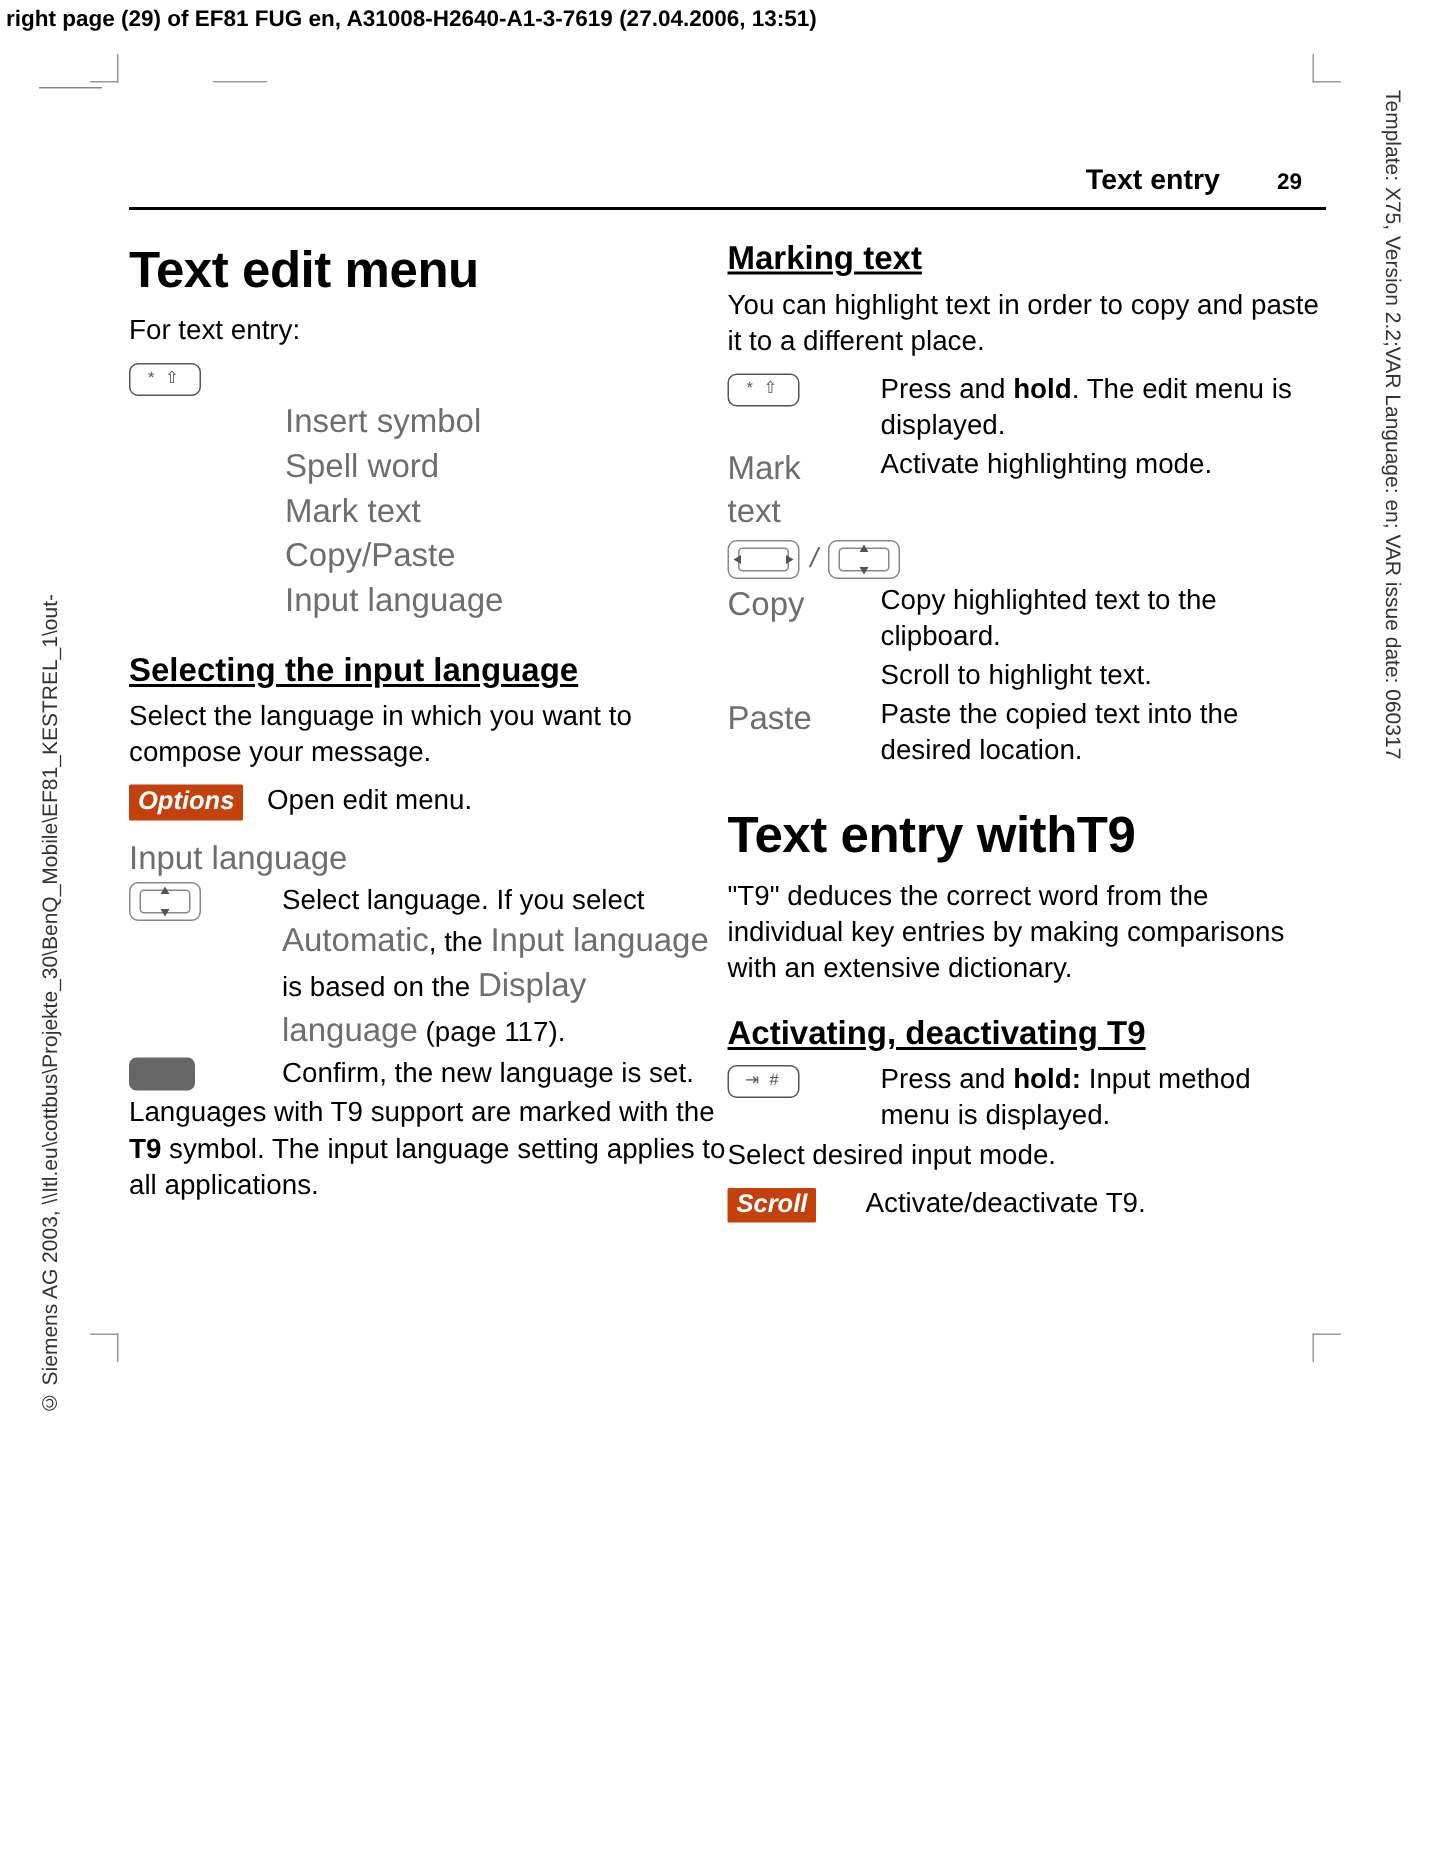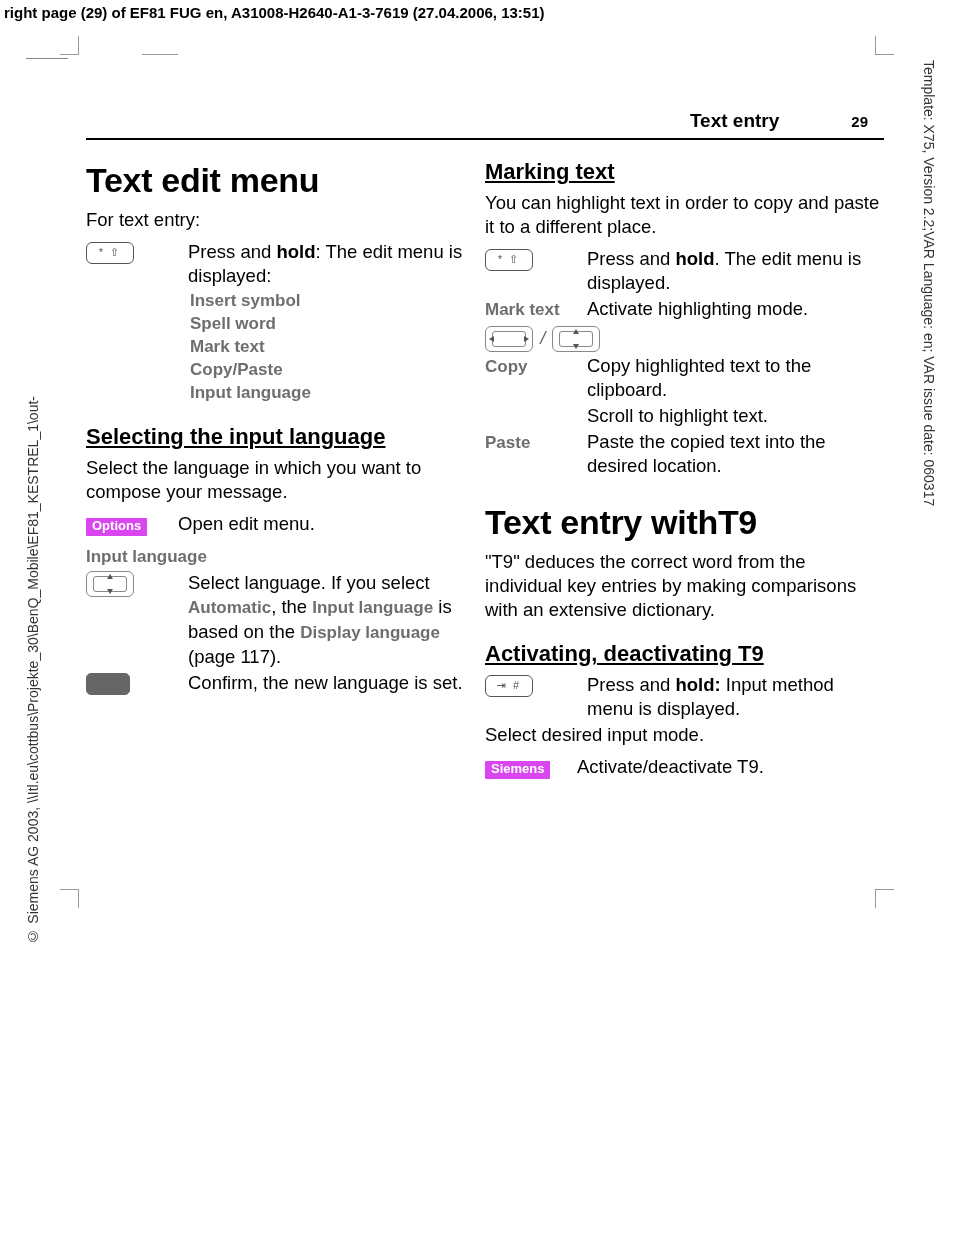--- a/index.html
+++ b/index.html
@@ -14,42 +14,42 @@
   .crop-bl { bottom: 36px; left: 60px; border-right: 1px solid #999; border-top: 1px solid #999; }
   .crop-br { bottom: 36px; right: 60px; border-left: 1px solid #999; border-top: 1px solid #999; }
   .tick-left { position: absolute; left: 26px; top: 58px; width: 42px; border-top: 1px solid #888; }
 
   .left-vert { position: absolute; left: 16px; top: 0; bottom: 0; width: 34px; display: flex; align-items: flex-end; justify-content: center; }
   .left-vert span { writing-mode: vertical-rl; transform: rotate(180deg); font-size: 14px; color: #333; white-space: nowrap; }
   .right-vert { position: absolute; right: 8px; top: 60px; width: 34px; display: flex; align-items: flex-start; justify-content: center; }
   .right-vert span { writing-mode: vertical-rl; font-size: 14px; color: #333; white-space: nowrap; }
 
   .content { position: absolute; left: 86px; right: 70px; top: 110px; }
-  .running { display: flex; justify-content: flex-end; align-items: baseline; gap: 72px; padding-right: 16px; padding-bottom: 6px; border-bottom: 2px solid #000; margin-bottom: 18px; }
+  .running { display: flex; justify-content: flex-end; align-items: baseline; gap: 38px; padding-right: 16px; padding-bottom: 6px; border-bottom: 2px solid #000; margin-bottom: 18px; }
   .running .title { font-weight: 700; font-size: 19px; }
   .running .num { font-weight: 700; font-size: 15px; }
 
   .cols { display: flex; }
   .col { width: 50%; font-size: 18.5px; line-height: 1.3; }
 
   h1 { font-family: Arial, Helvetica, sans-serif; font-size: 34px; font-weight: 700; margin: 0 0 6px; letter-spacing: -0.3px; }
   h2 { font-family: Arial, Helvetica, sans-serif; font-size: 22px; font-weight: 700; margin: 18px 0 4px; text-decoration: underline; }
   h1.t9 { margin-top: 22px; }
 
   p { margin: 2px 0 8px; }
 
   .row { display: flex; align-items: flex-start; gap: 12px; margin: 2px 0; }
   .row .lab { flex: 0 0 90px; }
   .row .lab.narrow { flex: 0 0 80px; }
   .row .txt { flex: 1; }
 
-  .menuopt { color: #6e6e6e; font-weight: 700; font-size: 17px; line-height: 1.35; }
+  .menuopt { color: #6e6e6e; font-weight: 400; font-size: 22px; line-height: 1.35; }
   .menuopt.label { display: block; margin: 10px 0 2px; }
 
-  .softkey { display: inline-block; background: #d946ef; color: #fff; font-weight: 700; font-size: 13px; padding: 0 6px 1px; border-radius: 1px; font-family: Arial, Helvetica, sans-serif; }
+  .softkey { display: inline-block; background: #c2410c; color: #fff; font-weight: 700; font-size: 17px; padding: 0 6px 1px; border-radius: 1px; font-family: Arial, Helvetica, sans-serif; font-style: italic; }
 
   .keycap {
     display: inline-block; min-width: 46px; height: 20px; border: 1.5px solid #555; border-radius: 6px;
     font-size: 11px; color: #555; text-align: center; line-height: 18px; font-family: sans-serif;
     vertical-align: middle; letter-spacing: 2px;
   }
 
   .navkey {
     display: inline-block; position: relative; vertical-align: middle;
   }
@@ -101,23 +101,20 @@
   <div class="cols">
 
     <div class="col">
       <h1>Text edit menu</h1>
       <p>For text entry:</p>
 
       <div class="row">
         <div class="lab">
           <span class="keycap">*  ⇧</span>
         </div>
-        <div class="txt">
-          <span>Press and </span><b>hold</b><span>: The edit menu is displayed:</span>
-        </div>
       </div>
 
       <div class="list-indent">
         <div class="menuopt">Insert symbol</div>
         <div class="menuopt">Spell word</div>
         <div class="menuopt">Mark text</div>
         <div class="menuopt">Copy/Paste</div>
         <div class="menuopt">Input language</div>
       </div>
 
@@ -145,20 +142,23 @@
         </div>
       </div>
 
       <div class="row">
         <div class="lab">
           <span class="csk"></span>
         </div>
         <div class="txt">Confirm, the new language is set.</div>
       </div>
 
+      <p>
+        <span>Languages with T9 support are marked with the </span><b>T9</b><span> symbol. The input language setting applies to all applications.</span>
+      </p>
     </div>
 
     <div class="col">
       <h2 style="margin-top:0">Marking text</h2>
       <p>You can highlight text in order to copy and paste it to a different place.</p>
 
       <div class="row">
         <div class="lab">
           <span class="keycap">*  ⇧</span>
         </div>
@@ -209,21 +209,21 @@
         </div>
         <div class="txt">
           <span>Press and </span><b>hold:</b><span> Input method menu is displayed.</span>
         </div>
       </div>
 
       <p>Select desired input mode.</p>
 
       <div class="row">
         <div class="lab narrow">
-          <span class="softkey">Siemens</span>
+          <span class="softkey">Scroll</span>
         </div>
         <div class="txt">Activate/deactivate T9.</div>
       </div>
     </div>
   </div>
 </div>
 
 </div>
 
 </body></html>

